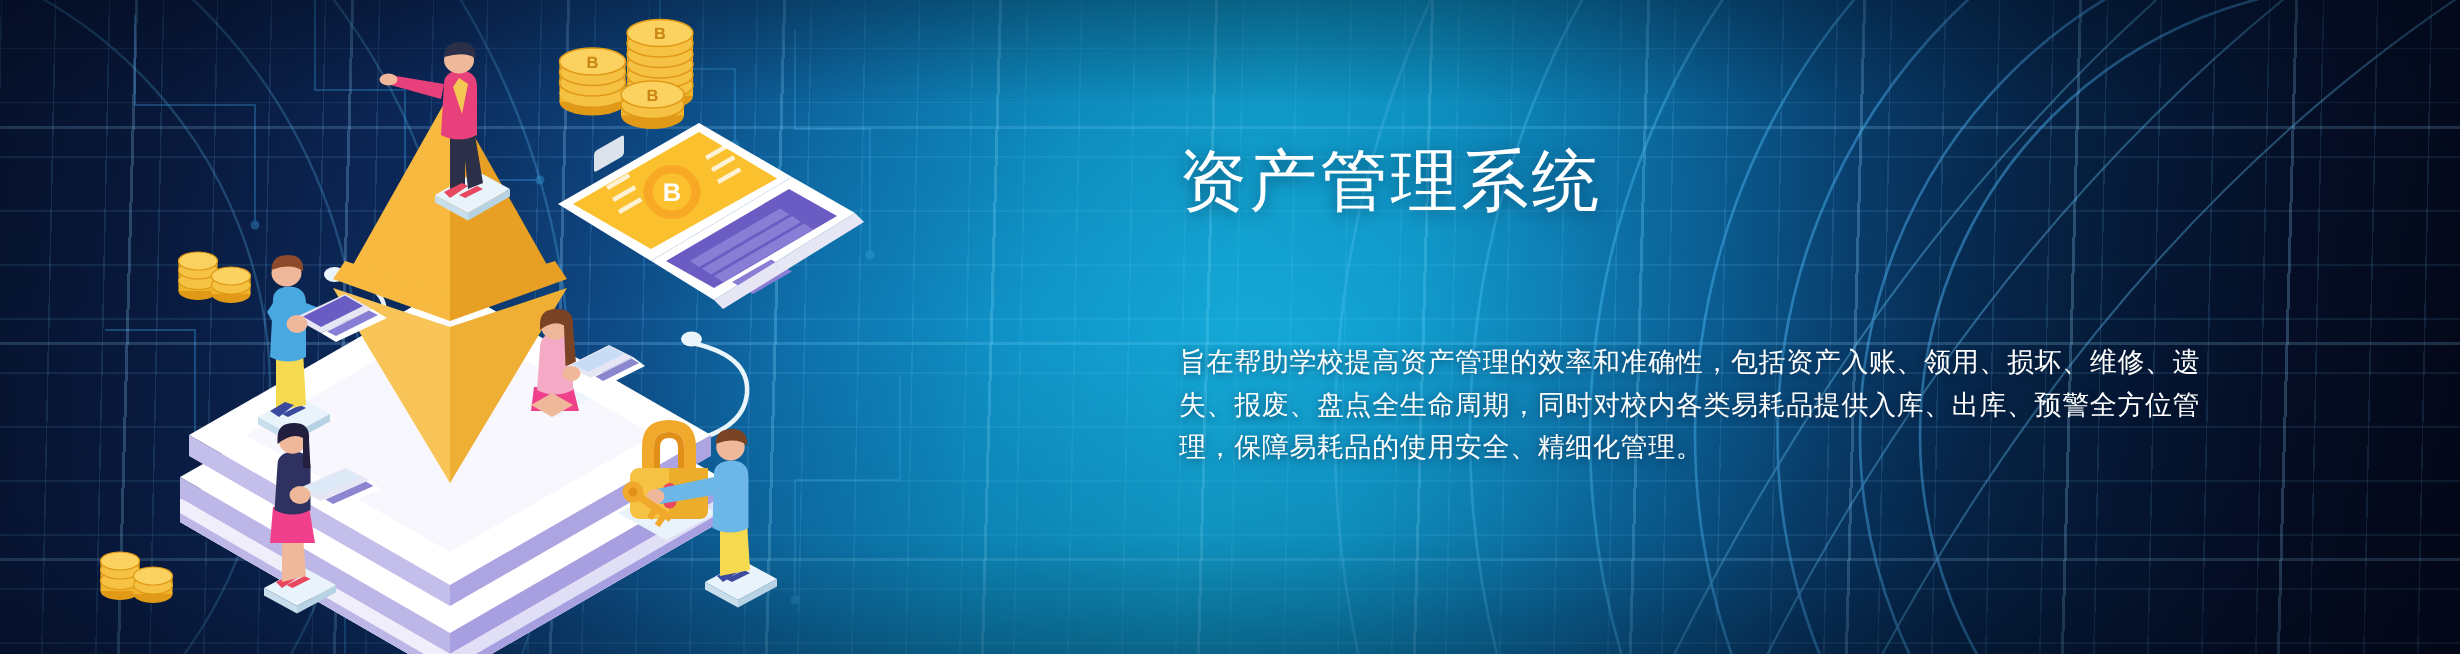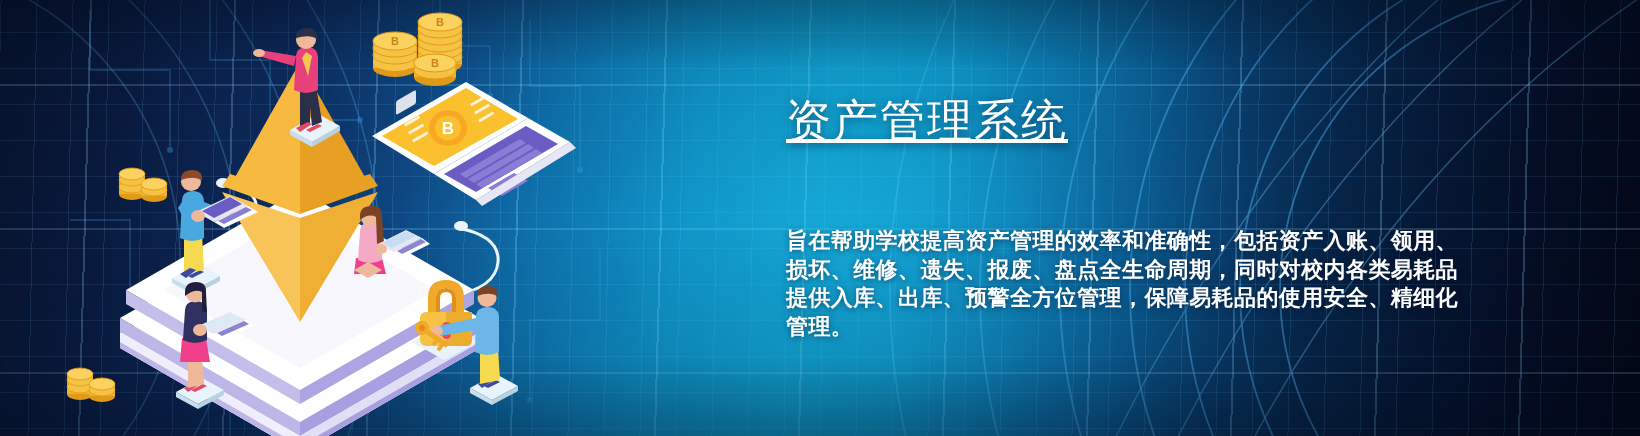--- a/index.html
+++ b/index.html
@@ -81,31 +81,29 @@
   .copy{position:absolute;left:786px;top:92px;width:700px;}
   .title{
     color:#ffffff;
     font-size:45px;
     line-height:58px;
     letter-spacing:2px;
     font-weight:400;
     margin:0;
     text-shadow:0 2px 10px rgba(0,30,60,.55);
     white-space:nowrap;
-    text-decoration:underline;
   }
   .desc{
     margin:77px 0 0 0;
     color:#ffffff;
-    font-size:22px;
+    font-size:18px;
     line-height:28.5px;
     letter-spacing:.4px;
     width:690px;
     text-shadow:0 1px 6px rgba(0,20,45,.6);
-    font-weight:bold;
   }
 </style>
 </head>
 <body>
 
 <div class="banner">
 
   <div class="bg-base"></div>
 
   <svg class="arcs-l" viewBox="0 0 760 760" preserveAspectRatio="none">

